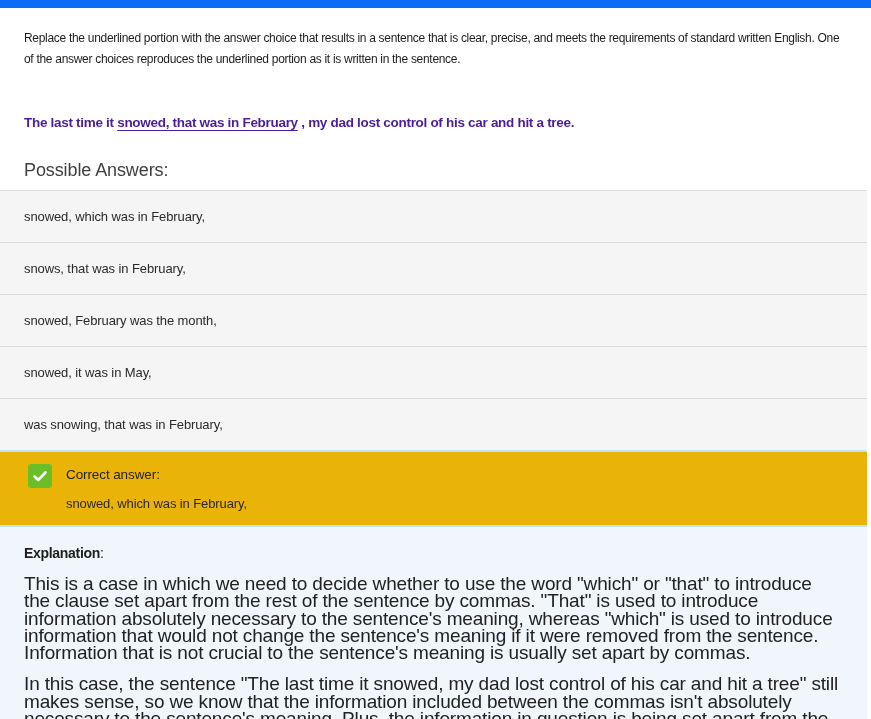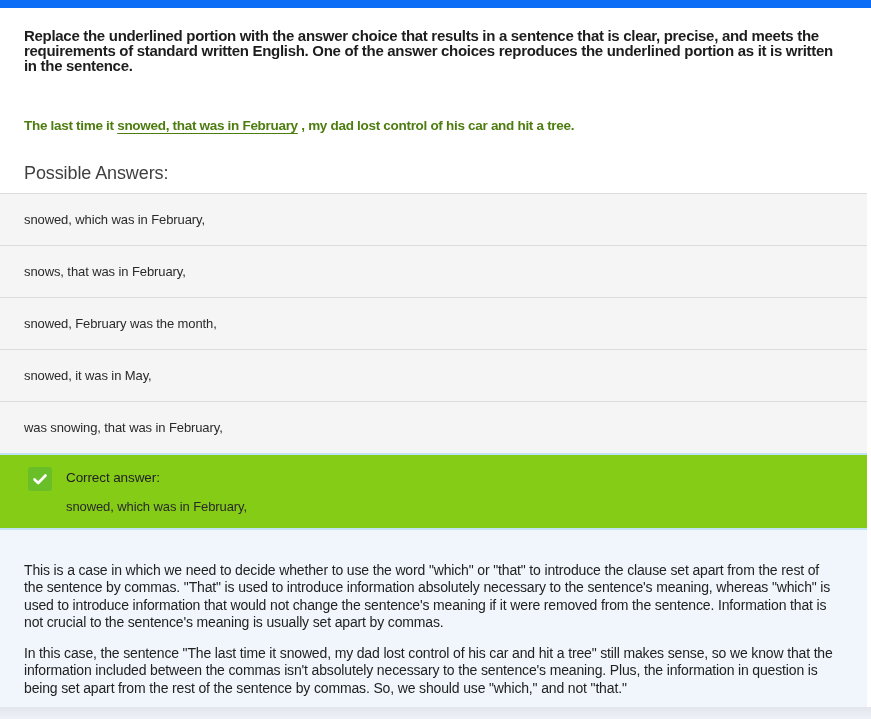--- a/index.html
+++ b/index.html
@@ -16,34 +16,34 @@
     background: #0b6cf5;
   }
   .content {
     width: 867px;
     background: #ffffff;
   }
   .question-block {
     padding: 20px 24px 9px 24px;
   }
   .instructions {
-    font-size: 15px;
-    font-weight: bold;
+    font-size: 12px;
+    font-weight: normal;
     letter-spacing: -0.3px;
-    line-height: 15px;
+    line-height: 21px;
     color: #1d1d1d;
     max-width: 828px;
   }
   .sentence {
     margin-top: 44px;
     font-size: 13.5px;
     font-weight: bold;
     letter-spacing: -0.3px;
     line-height: 17px;
-    color: #4d7c0f;
+    color: #4c1d95;
   }
   .underlined {
     text-decoration: underline;
     text-underline-offset: 3px;
     text-decoration-thickness: 1.3px;
   }
   .possible-label {
     margin-top: 29px;
     font-size: 18px;
     letter-spacing: -0.1px;
@@ -57,21 +57,21 @@
     display: flex;
     align-items: center;
     padding-left: 24px;
     font-size: 13px;
     letter-spacing: -0.1px;
     color: #2a2a2a;
   }
   .correct-section {
     width: 867px;
     border-top: 2px solid #bfe3f2;
-    background: #84cc16;
+    background: #eab308;
     padding: 12px 24px 14px 28px;
     display: flex;
     align-items: flex-start;
   }
   .check-box {
     width: 24px; height: 24px;
     background: #6abf28;
     border-radius: 3px;
     display: flex;
     align-items: center;
@@ -105,21 +105,21 @@
   }
   .explanation-heading .head-bold {
     font-weight: bold;
     letter-spacing: -0.3px;
   }
   .explanation-heading .head-colon {
     font-weight: normal;
   }
   .explanation-p {
     margin: 14px 0 0 0;
-    font-size: 14px;
+    font-size: 19px;
     letter-spacing: -0.15px;
     line-height: 17.3px;
     color: #222222;
     max-width: 815px;
   }
   .bottom-strip {
     width: 871px;
     height: 16px;
     background: linear-gradient(to bottom, #e2e6ec, #f2f5fa);
   }
@@ -163,19 +163,22 @@
         <path d="M2.5 8.5 L6.2 12 L13.5 4.5" fill="none" stroke="#ffffff" stroke-width="2.6" stroke-linecap="round" stroke-linejoin="round"></path>
       </svg>
     </span>
     <div class="correct-text-col">
       <div class="correct-label">Correct answer:</div>
       <div class="correct-value">snowed, which was in February,</div>
     </div>
   </div>
 
   <div class="explanation-section">
+    <div class="explanation-heading">
+      <span class="head-bold">Explanation</span><span class="head-colon">:</span>
+    </div>
     <p class="explanation-p">This is a case in which we need to decide whether to use the word "which" or "that" to introduce the clause set apart from the rest of the sentence by commas. "That" is used to introduce information absolutely necessary to the sentence's meaning, whereas "which" is used to introduce information that would not change the sentence's meaning if it were removed from the sentence. Information that is not crucial to the sentence's meaning is usually set apart by commas.</p>
     <p class="explanation-p">In this case, the sentence "The last time it snowed, my dad lost control of his car and hit a tree" still makes sense, so we know that the information included between the commas isn't absolutely necessary to the sentence's meaning. Plus, the information in question is being set apart from the rest of the sentence by commas. So, we should use "which," and not "that."</p>
   </div>
 
 </div>
 
 <div class="bottom-strip"></div>
 
 </body></html>

